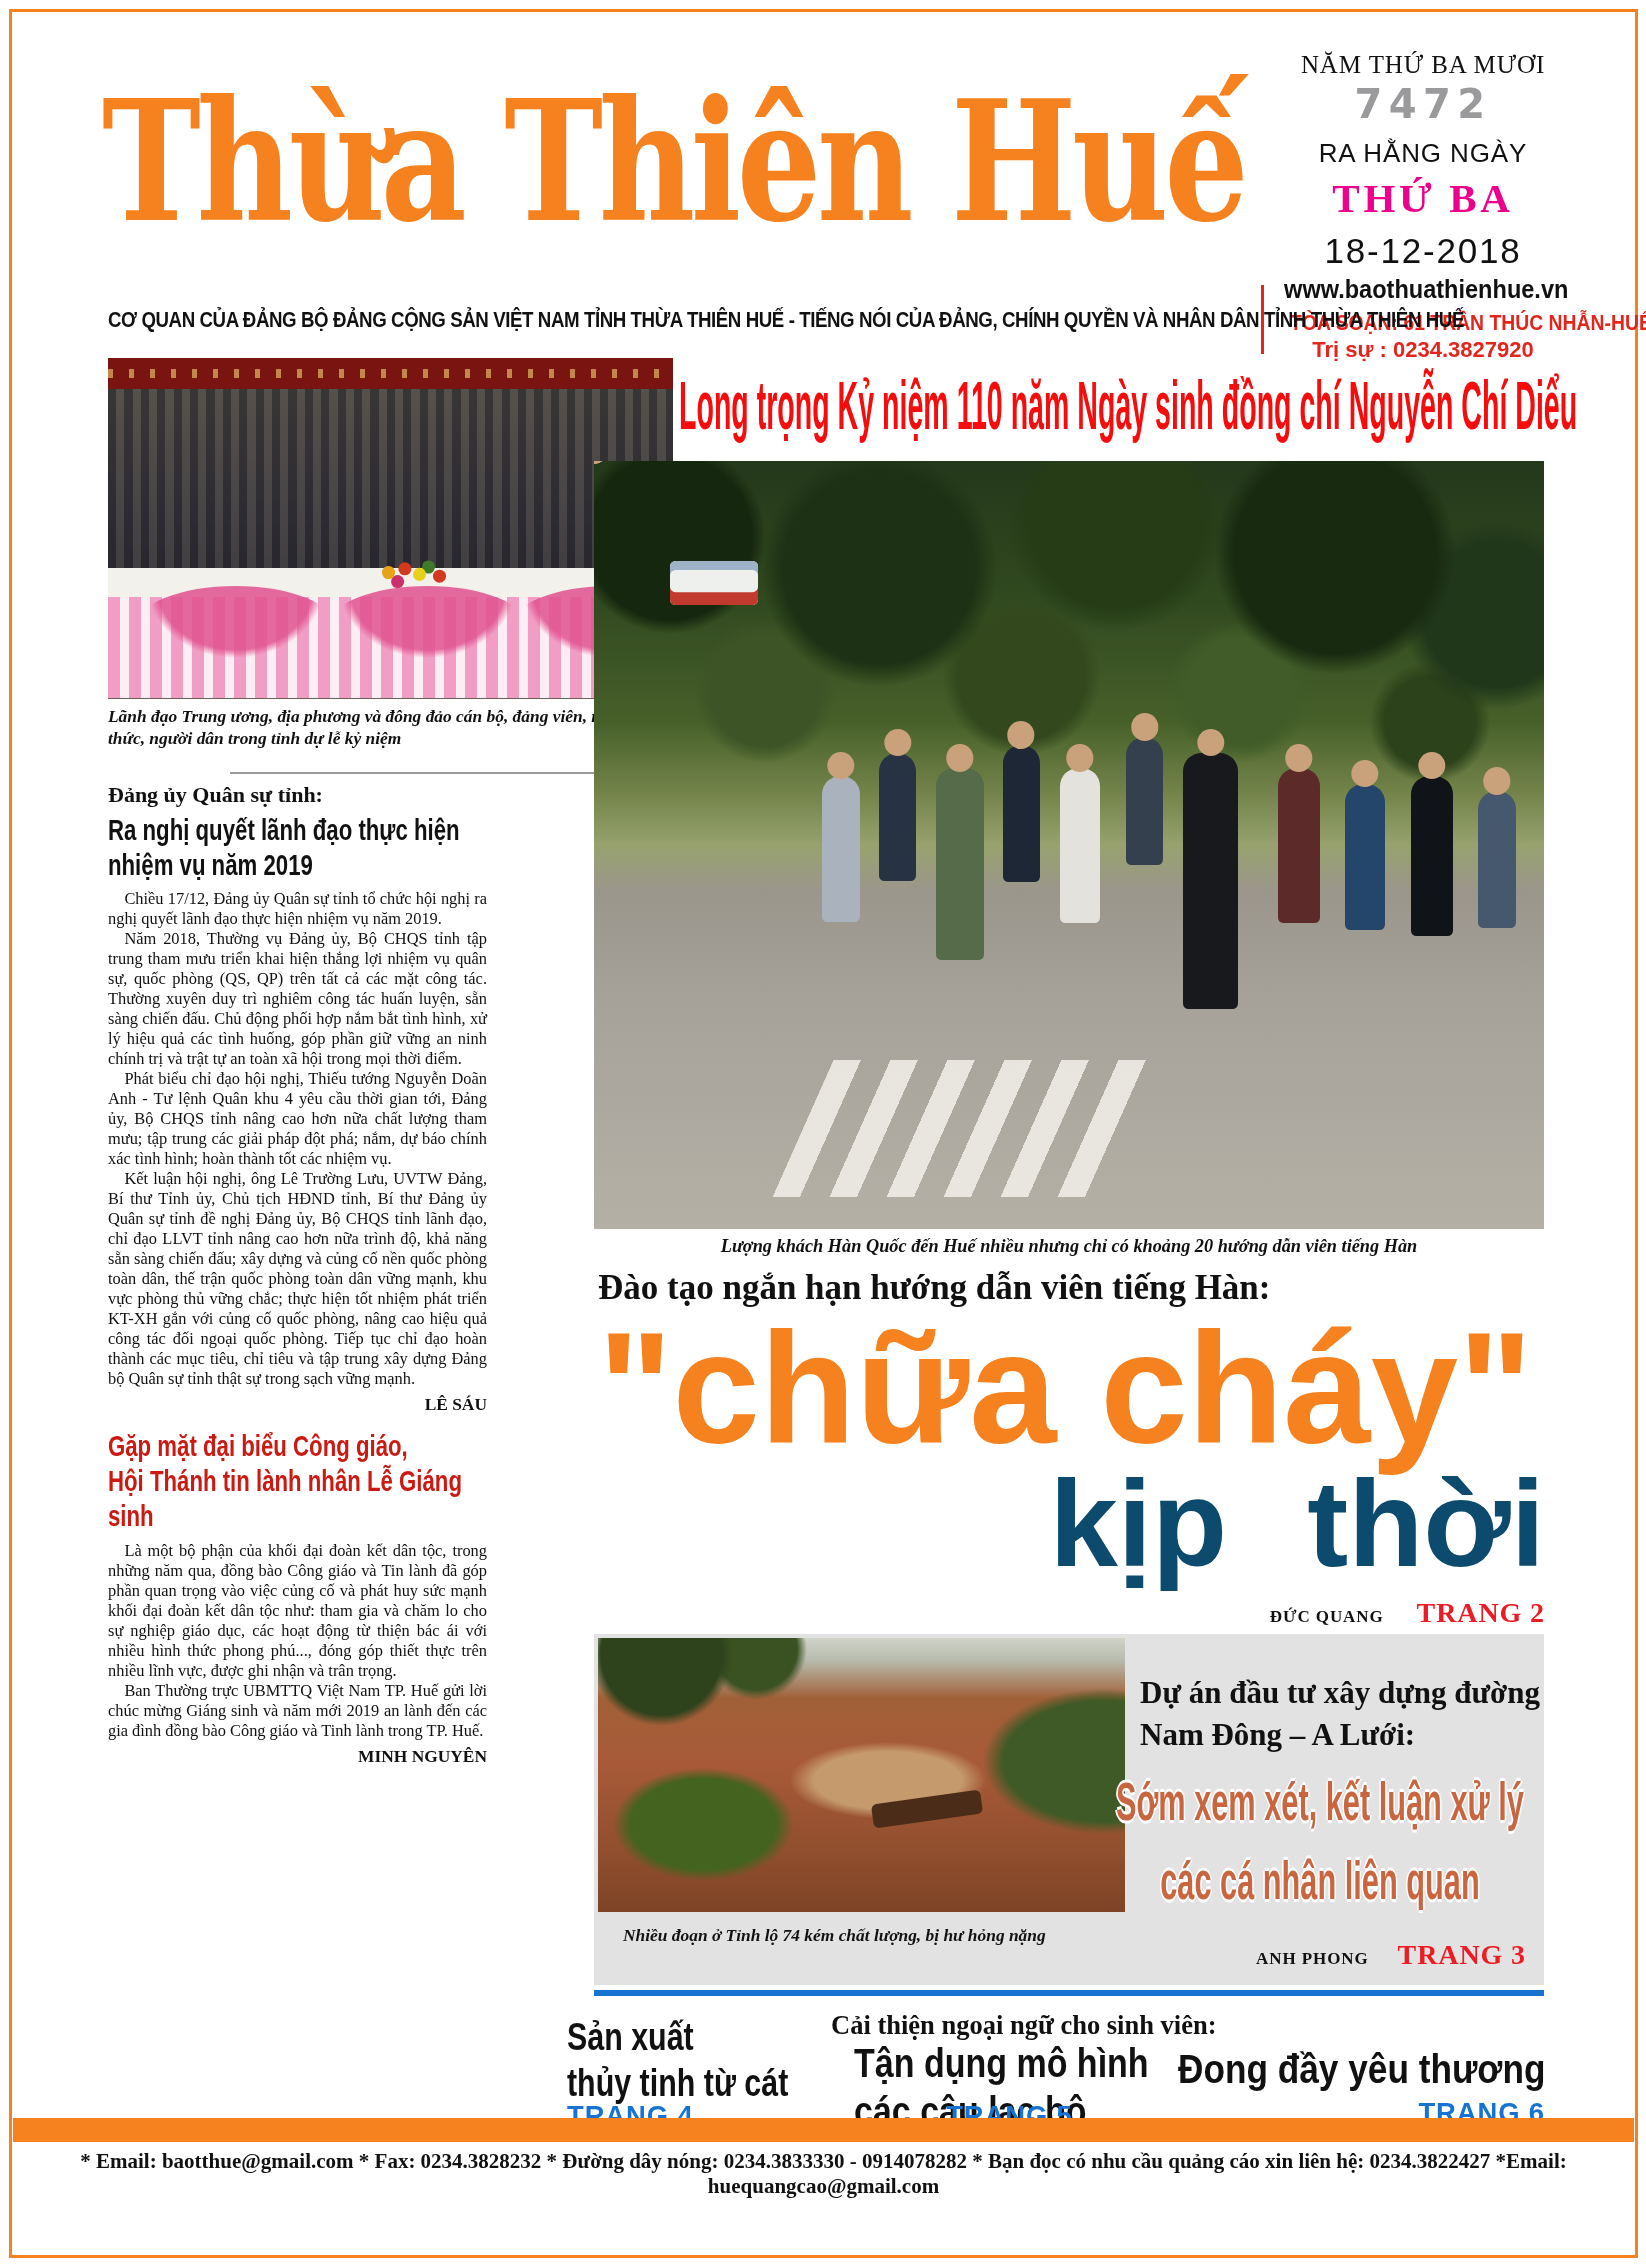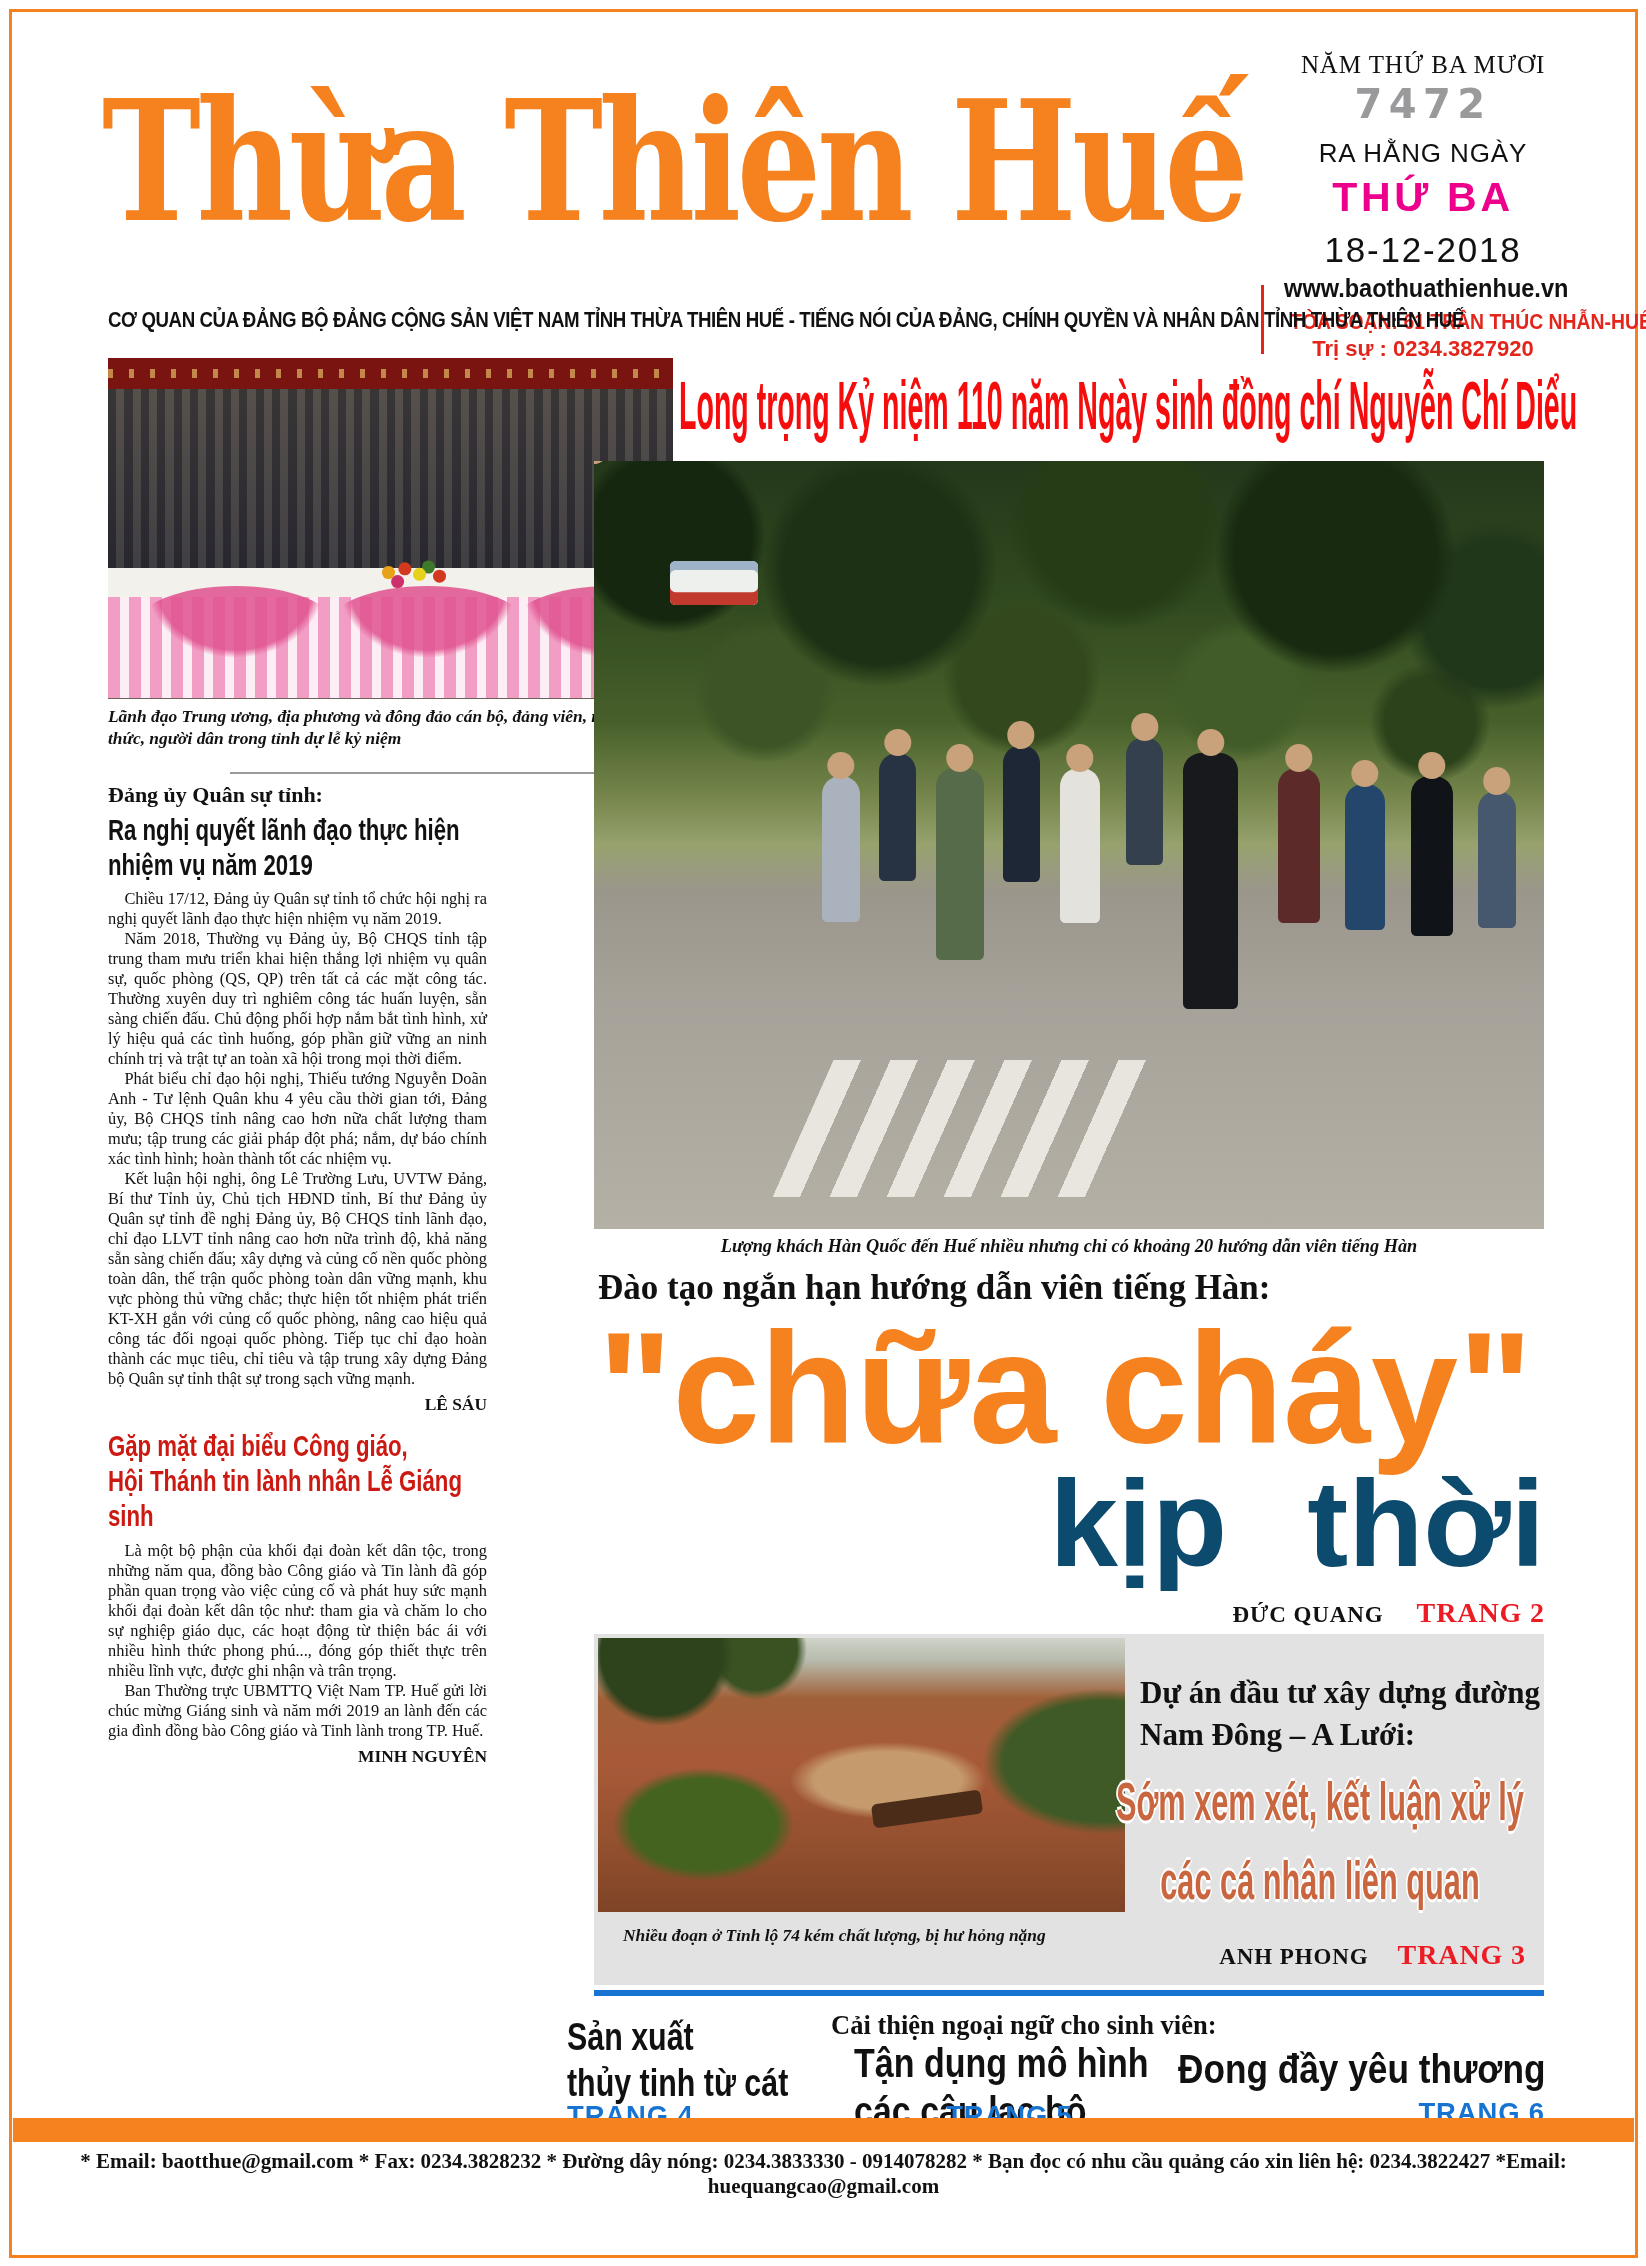--- a/index.html
+++ b/index.html
@@ -8,21 +8,21 @@
   .frame{position:absolute;inset:9.1px;border:3.7px solid #F5821F;pointer-events:none;}
 
   
   .mast-title{position:absolute;left:102px;top:48px;width:1398px;
       font-family:"DejaVu Serif", serif;font-weight:900;font-size:166px;line-height:228px;
       color:#F5821F;letter-spacing:-5.5px;white-space:nowrap;transform:scaleX(.80);transform-origin:0 0;}
   .mast-right{position:absolute;left:1272px;top:51px;width:302px;text-align:center;}
   .mr-year{font-family:"Liberation Serif",serif;font-size:25px;letter-spacing:0.9px;}
   .mr-issue{font-family:"DejaVu Sans",sans-serif;font-weight:bold;font-size:40px;color:#9a9a9c;letter-spacing:6.4px;margin-top:1.8px;}
   .mr-freq{font-family:"Liberation Sans",sans-serif;font-size:26px;letter-spacing:0.9px;margin-top:11px;}
-  .mr-day{font-family:Liberation Sans, sans-serif;font-weight:900;font-size:41px;color:#EC008C;letter-spacing:3.7px;margin-top:5.5px;}
+  .mr-day{font-family:Liberation Serif, serif;font-weight:900;font-size:41px;color:#EC008C;letter-spacing:3.7px;margin-top:5.5px;}
   .mr-date{font-family:"Liberation Sans",sans-serif;font-size:35px;letter-spacing:1.8px;margin-top:9.1px;}
   .mr-web{font-family:"Liberation Sans",sans-serif;font-weight:bold;font-size:25.6px;margin-top:3.7px;transform:scaleX(.92);transform-origin:50% 0;}
   .mr-office{font-family:"Liberation Sans",sans-serif;font-weight:bold;font-size:22px;color:#E3251C;margin-top:5.5px;white-space:nowrap;transform:scaleX(.88);transform-origin:50% 0;}
   .mr-phone{font-family:"Liberation Sans",sans-serif;font-weight:bold;font-size:22px;color:#E3251C;margin-top:1.8px;}
   .red-vline{position:absolute;left:1261px;top:285px;width:2.7px;height:69px;background:#E3251C;}
   .tagline{position:absolute;left:108px;top:307px;width:1352px;
       font-family:"Liberation Sans",sans-serif;font-weight:bold;font-size:22px;letter-spacing:-0.5px;
       white-space:nowrap;transform:scaleX(.85);transform-origin:0 0;}
 
   
@@ -102,21 +102,21 @@
   .person:nth-of-type(12){left:79%;top:42%;width:40px;height:146px;background:#24466b;}
   .person:nth-of-type(13){left:86%;top:41%;width:42px;height:160px;background:#101419;}
   .person:nth-of-type(14){left:93%;top:43%;width:38px;height:137px;background:#46586e;}
   .cap2{position:absolute;left:594px;top:1235px;width:950px;text-align:center;font-size:18.3px;}
   .kicker2{position:absolute;left:598px;top:1268px;font-weight:bold;font-size:35px;}
   .chuachay{position:absolute;left:598px;top:1296px;font-family:"Liberation Sans",sans-serif;
       font-weight:bold;font-size:157px;line-height:183px;color:#F5821F;white-space:nowrap;}
   .kipthoi{position:absolute;right:102px;top:1455px;font-family:"Liberation Sans",sans-serif;
       font-weight:bold;font-size:123px;line-height:137px;color:#0c4a6e;word-spacing:46px;white-space:nowrap;}
   .byline2{position:absolute;right:102px;top:1597px;display:flex;align-items:baseline;gap:33px;}
-  .byl-name{font-weight:bold;font-size:23px;letter-spacing:0.9px;text-align:right;}
+  .byl-name{font-weight:bold;font-size:17px;letter-spacing:0.9px;text-align:right;}
   .byl-page{font-weight:bold;font-size:28px;color:#ED1C24;letter-spacing:0.9px;}
 
   
   .gray-panel{position:absolute;left:594px;top:1634px;width:950px;height:351px;background:#E2E2E2;}
   .photo-road{position:absolute;left:598px;top:1638px;width:527px;height:274px;overflow:hidden;
       background:linear-gradient(#cfd3c8 0,#b8bcae 8%,#a06038 22%,#a85a38 45%,#93502f 75%,#7e4426 100%);}
   .pr-hill{position:absolute;inset:0;
       background:
         radial-gradient(circle 110px at 12% 6%,#2e421c 0 55%,transparent 65%),
         radial-gradient(circle 82px at 30% 4%,#3a5122 0 50%,transparent 62%),

